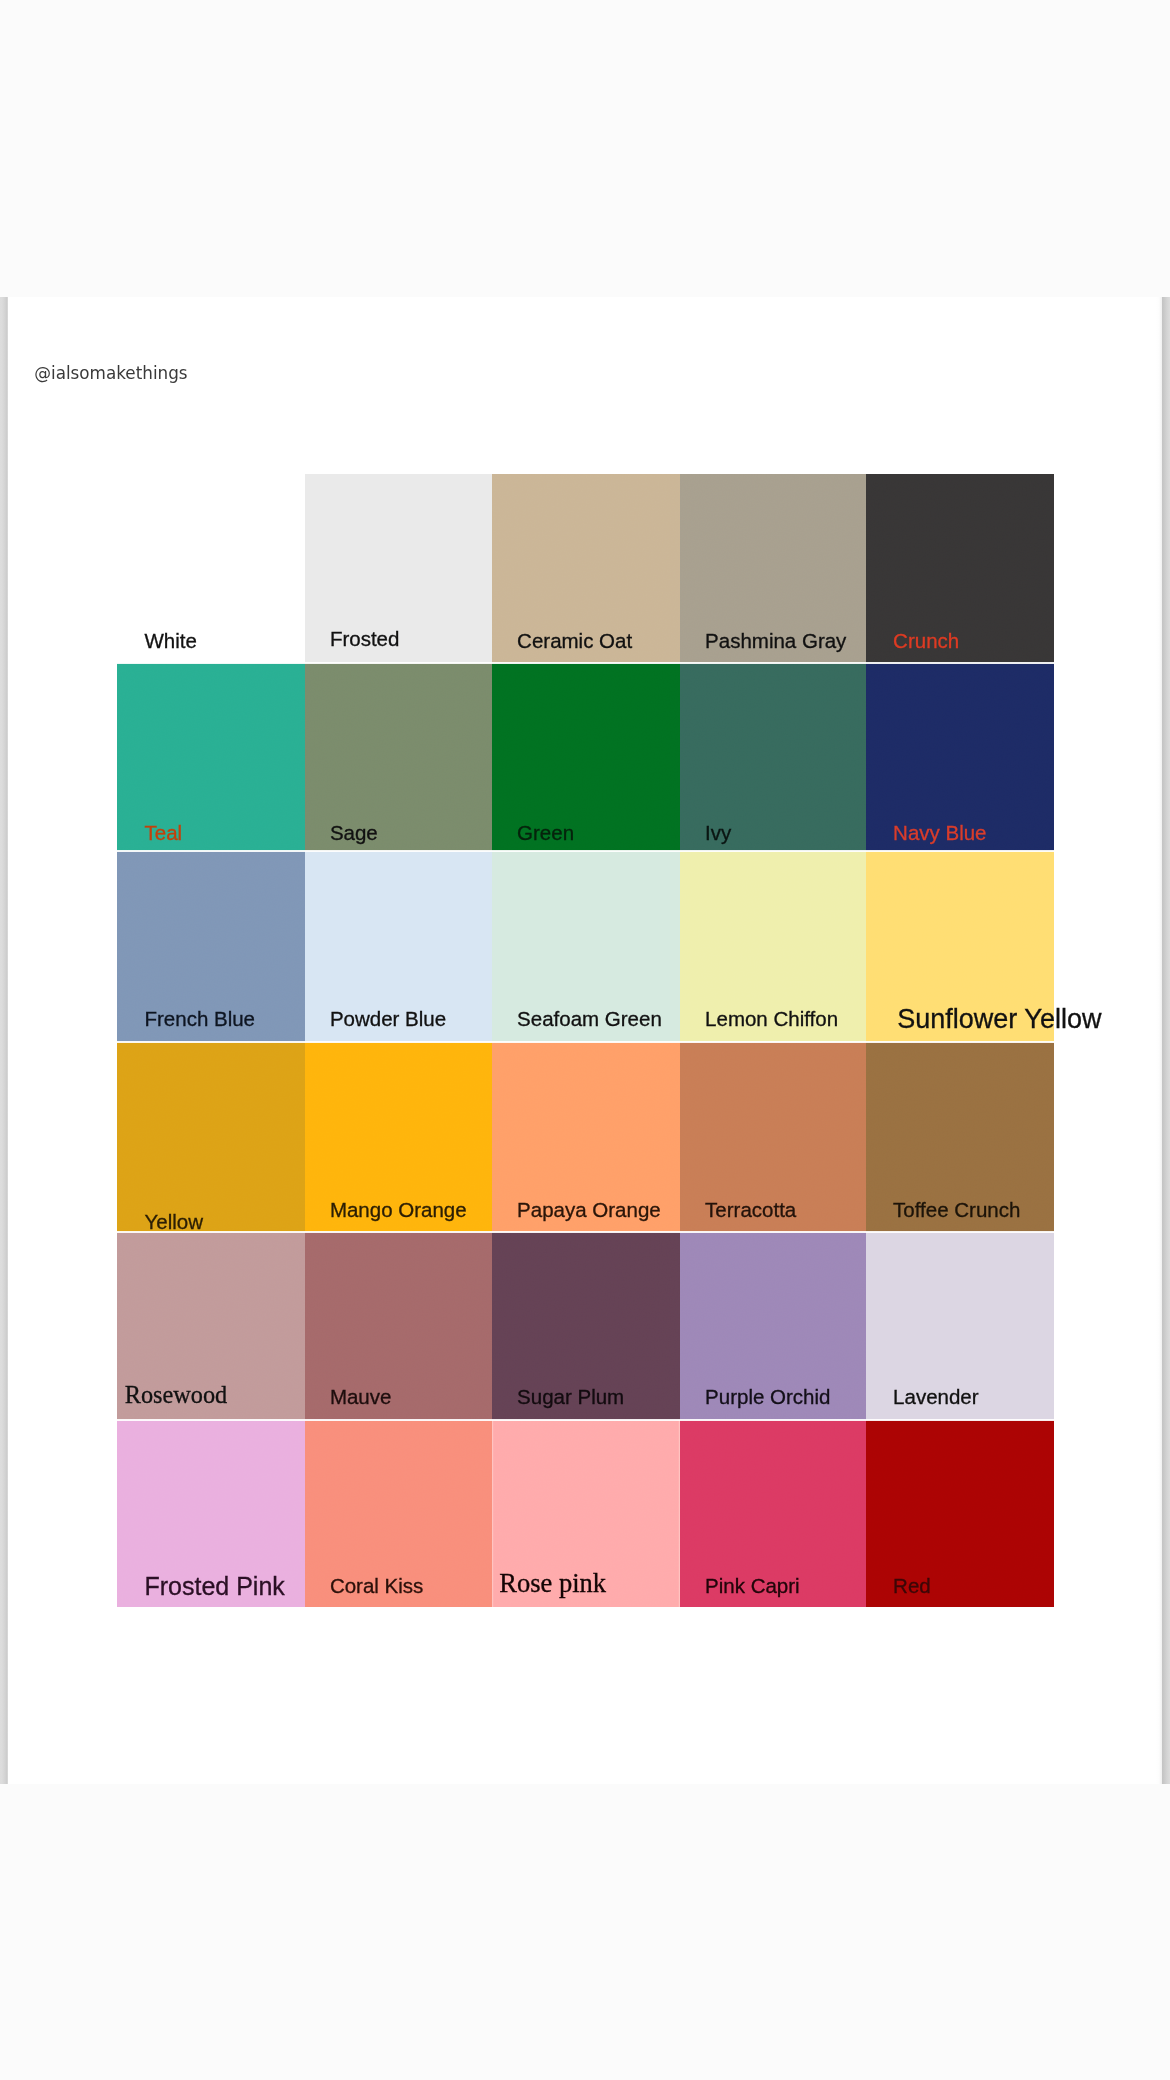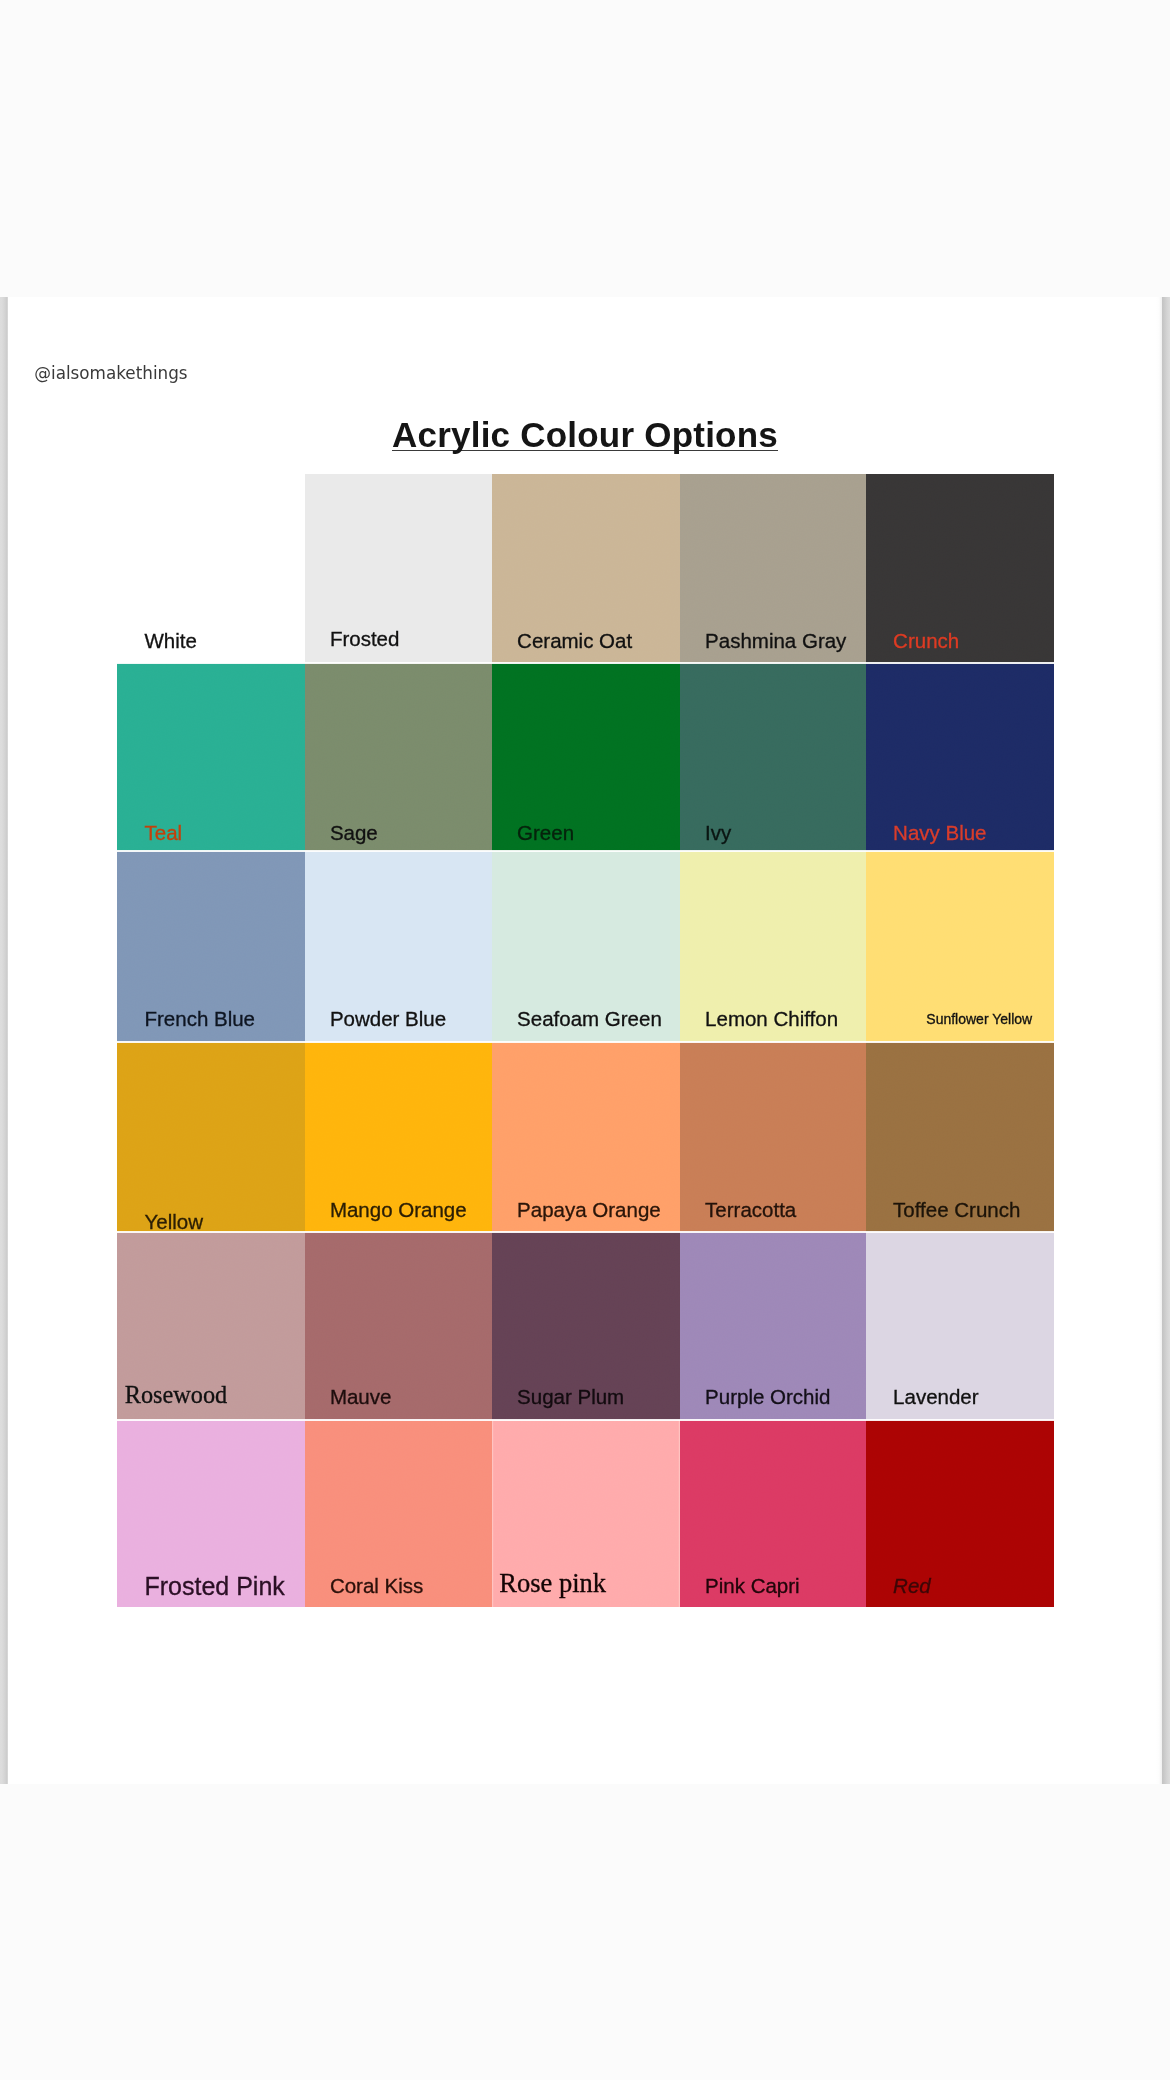--- a/index.html
+++ b/index.html
@@ -25,21 +25,20 @@
 </style>
 </head>
 <body>
 
 <div id="stage">
   <div id="doc"></div>
   <div id="edgeRfade" class="edge"></div>
   <div id="edgeL" class="edge"></div>
   <div id="edgeR" class="edge"></div>
   <div id="handle">@ialsomakethings</div>
-  <div id="title">Acrylic Colour Options</div>
   <div id="grid">
       <div class="cell" style="left: 0px; top: 0px; width: 187.4px; height: 189px; background: rgb(255, 255, 255);"></div>
       <div class="lbl" style="color: rgb(17, 17, 17); font-size: 20.5px; line-height: 20.5px; left: 27.2px; top: 156.647px;">White</div>
       <div class="cell" style="left: 187.4px; top: 0px; width: 187.6px; height: 189px; background: rgb(234, 234, 234);"></div>
       <div class="lbl" style="color: rgb(17, 17, 17); font-size: 20.5px; line-height: 20.5px; left: 212.6px; top: 155px;">Frosted</div>
       <div class="cell" style="left: 375px; top: 0px; width: 187.4px; height: 189px; background: rgb(203, 182, 151);"></div>
       <div class="lbl" style="color: rgb(17, 17, 17); font-size: 20.5px; line-height: 20.5px; left: 399.8px; top: 156.647px;">Ceramic Oat</div>
       <div class="cell" style="left: 562.4px; top: 0px; width: 186.8px; height: 189px; background: rgb(168, 160, 143);"></div>
       <div class="lbl" style="color: rgb(17, 17, 17); font-size: 20.5px; line-height: 20.5px; left: 587.8px; top: 156.647px;">Pashmina Gray</div>
       <div class="cell" style="left: 749.2px; top: 0px; width: 187.7px; height: 189px; background: rgb(56, 54, 54);"></div>
@@ -57,21 +56,21 @@
       <div style="position: absolute; left: 0px; width: 936.9px; height: 1.6px; background: rgba(255, 255, 255, 0.92); top: 188.2px;"></div>
       <div class="cell" style="left: 0px; top: 377px; width: 187.4px; height: 190.5px; background: rgb(128, 151, 183);"></div>
       <div class="lbl" style="color: rgb(13, 20, 32); font-size: 20.5px; line-height: 20.5px; left: 27.2px; top: 534.648px;">French Blue</div>
       <div class="cell" style="left: 187.4px; top: 377px; width: 187.6px; height: 190.5px; background: rgb(216, 230, 243);"></div>
       <div class="lbl" style="color: rgb(17, 17, 17); font-size: 20.5px; line-height: 20.5px; left: 212.6px; top: 534.648px;">Powder Blue</div>
       <div class="cell" style="left: 375px; top: 377px; width: 187.4px; height: 190.5px; background: rgb(214, 234, 224);"></div>
       <div class="lbl" style="color: rgb(17, 17, 17); font-size: 20.5px; line-height: 20.5px; left: 399.8px; top: 534.648px;">Seafoam Green</div>
       <div class="cell" style="left: 562.4px; top: 377px; width: 186.8px; height: 190.5px; background: rgb(239, 239, 173);"></div>
       <div class="lbl" style="color: rgb(17, 17, 17); font-size: 20.5px; line-height: 20.5px; left: 587.8px; top: 534.648px;">Lemon Chiffon</div>
       <div class="cell" style="left: 749.2px; top: 377px; width: 187.7px; height: 190.5px; background: rgb(255, 222, 115);"></div>
-      <div class="lbl" style="color: rgb(17, 17, 17); font-size: 14px; line-height: 20.5px; left: 809px; top: 534.648px;">Sunflower Yellow</div>
+      <div class="lbl" style="color: rgb(17, 17, 17); font-size: 27px; line-height: 20.5px; left: 780px; top: 534.648px;">Sunflower Yellow</div>
       <div style="position: absolute; left: 0px; width: 936.9px; height: 1.6px; background: rgba(255, 255, 255, 0.92); top: 376.2px;"></div>
       <div class="cell" style="left: 0px; top: 567.5px; width: 187.4px; height: 190.5px; background: rgb(221, 163, 22);"></div>
       <div class="lbl" style="color: rgb(42, 29, 5); font-size: 20.5px; line-height: 20.5px; left: 27.2px; top: 738px;">Yellow</div>
       <div class="cell" style="left: 187.4px; top: 567.5px; width: 187.6px; height: 190.5px; background: rgb(255, 181, 12);"></div>
       <div class="lbl" style="color: rgb(42, 29, 5); font-size: 20.5px; line-height: 20.5px; left: 212.6px; top: 725.548px;">Mango Orange</div>
       <div class="cell" style="left: 375px; top: 567.5px; width: 187.4px; height: 190.5px; background: rgb(255, 160, 105);"></div>
       <div class="lbl" style="color: rgb(42, 21, 9); font-size: 20.5px; line-height: 20.5px; left: 399.8px; top: 725.548px;">Papaya Orange</div>
       <div class="cell" style="left: 562.4px; top: 567.5px; width: 186.8px; height: 190.5px; background: rgb(201, 126, 86);"></div>
       <div class="lbl" style="color: rgb(34, 18, 10); font-size: 20.5px; line-height: 20.5px; left: 587.8px; top: 725.548px;">Terracotta</div>
       <div class="cell" style="left: 749.2px; top: 567.5px; width: 187.7px; height: 190.5px; background: rgb(154, 113, 65);"></div>
@@ -90,21 +89,21 @@
       <div style="position: absolute; left: 0px; width: 936.9px; height: 1.6px; background: rgba(255, 255, 255, 0.92); top: 757.2px;"></div>
       <div class="cell" style="left: 0px; top: 946px; width: 187.4px; height: 186.5px; background: rgb(234, 176, 223);"></div>
       <div class="lbl" style="color: rgb(42, 15, 36); font-size: 25px; line-height: 20.5px; left: 27.2px; top: 1102.05px;">Frosted Pink</div>
       <div class="cell" style="left: 187.4px; top: 946px; width: 187.6px; height: 186.5px; background: rgb(249, 143, 124);"></div>
       <div class="lbl" style="color: rgb(43, 16, 10); font-size: 20.5px; line-height: 20.5px; left: 212.6px; top: 1102.05px;">Coral Kiss</div>
       <div class="cell" style="left: 375px; top: 946px; width: 187.4px; height: 186.5px; background: rgb(255, 171, 172); box-shadow: rgb(255, 196, 193) 1.2px 0px 0px inset, rgb(255, 196, 193) -1.2px 0px 0px inset;"></div>
       <div class="lbl" style="color: rgb(20, 5, 5); font-size: 26.5px; line-height: 26.5px; font-family: &quot;Liberation Serif&quot;, serif; left: 382px; top: 1095.99px;">Rose pink</div>
       <div class="cell" style="left: 562.4px; top: 946px; width: 186.8px; height: 186.5px; background: rgb(220, 58, 100);"></div>
       <div class="lbl" style="color: rgb(32, 5, 9); font-size: 20.5px; line-height: 20.5px; left: 587.8px; top: 1102.05px;">Pink Capri</div>
       <div class="cell" style="left: 749.2px; top: 946px; width: 187.7px; height: 186.5px; background: rgb(172, 4, 4);"></div>
-      <div class="lbl" style="color: rgb(59, 7, 7); font-size: 20.5px; line-height: 20.5px; left: 775.8px; top: 1102.05px; font-style: italic;">Red</div>
+      <div class="lbl" style="color: rgb(59, 7, 7); font-size: 20.5px; line-height: 20.5px; left: 775.8px; top: 1102.05px;">Red</div>
       <div style="position: absolute; left: 0px; width: 936.9px; height: 1.6px; background: rgba(255, 255, 255, 0.92); top: 945.2px;"></div>
     </div>
   <svg id="grain">
     <filter id="nz">
         <feTurbulence type="fractalNoise" baseFrequency="0.75" numOctaves="3" stitchTiles="stitch"></feTurbulence>
       </filter>
     <rect width="100%" height="100%" filter="url(#nz)"></rect>
   </svg>
 </div>
 

